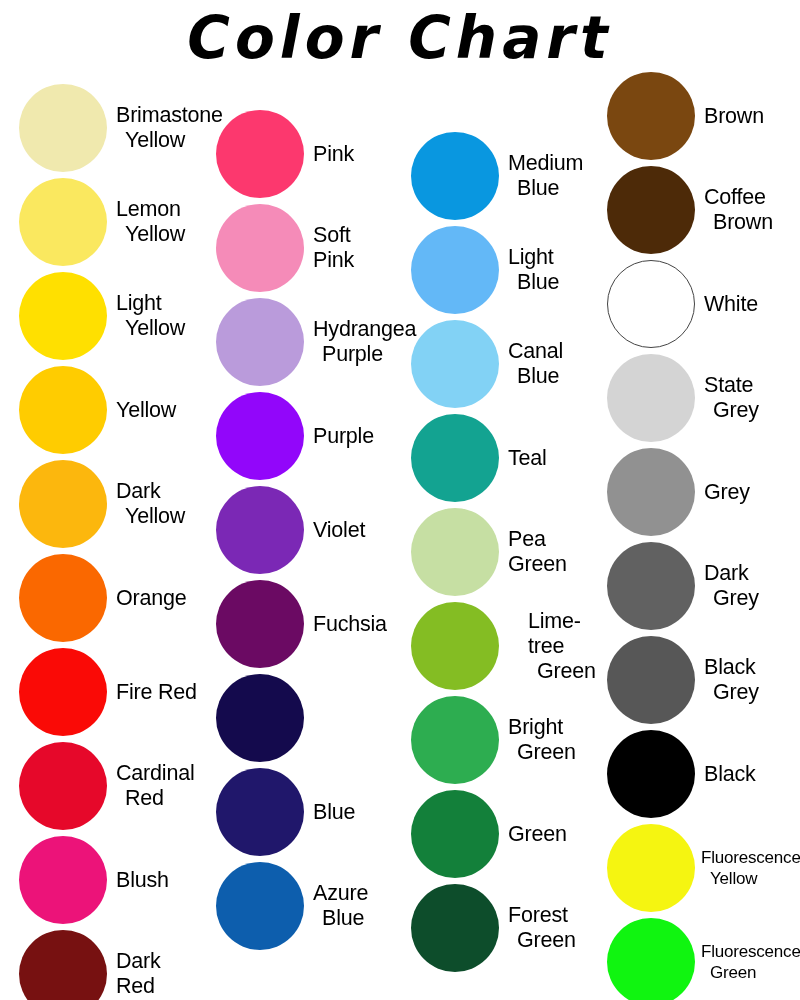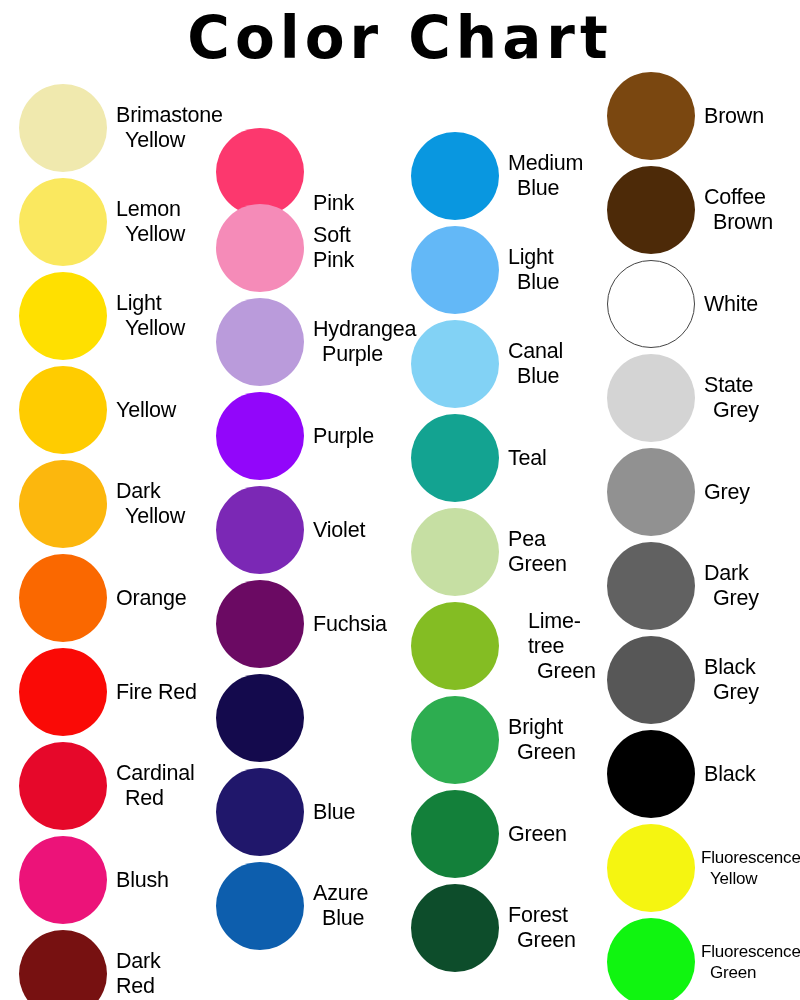--- a/index.html
+++ b/index.html
@@ -16,20 +16,21 @@
     -webkit-font-smoothing: antialiased;
   }
 
   #chart-title {
     position: absolute;
     top: 2px;
     left: 0;
     width: 800px;
     text-align: center;
     font-family: "DejaVu Sans", sans-serif;
+    font-style: italic;
     font-weight: 600;
     font-size: 58px;
     letter-spacing: 5px;
     color: #000000;
     line-height: 72px;
     white-space: nowrap;
   }
 
   .column {
     position: absolute;
@@ -142,21 +143,21 @@
       </div>
     </div>
     <div class="swatch-row" style="top: 915px;">
       <div class="swatch-dot" title="Dark Red" style="background: rgb(119, 17, 17);"></div>
       <div class="swatch-label">
         <div class="l1">Dark Red</div>
       </div>
     </div>
   </div>
 <div class="column" id="column-2">
-    <div class="swatch-row" style="top: 122px; align-items: flex-end;">
+    <div class="swatch-row" style="top: 107px;">
       <div class="swatch-dot" title="Pink" style="background: rgb(252, 56, 110);"></div>
       <div class="swatch-label">
         <div class="l1">Pink</div>
       </div>
     </div>
     <div class="swatch-row" style="top: 201px;">
       <div class="swatch-dot" title="Soft Pink" style="background: rgb(245, 139, 184);"></div>
       <div class="swatch-label">
         <div class="l1">Soft Pink</div>
       </div>

